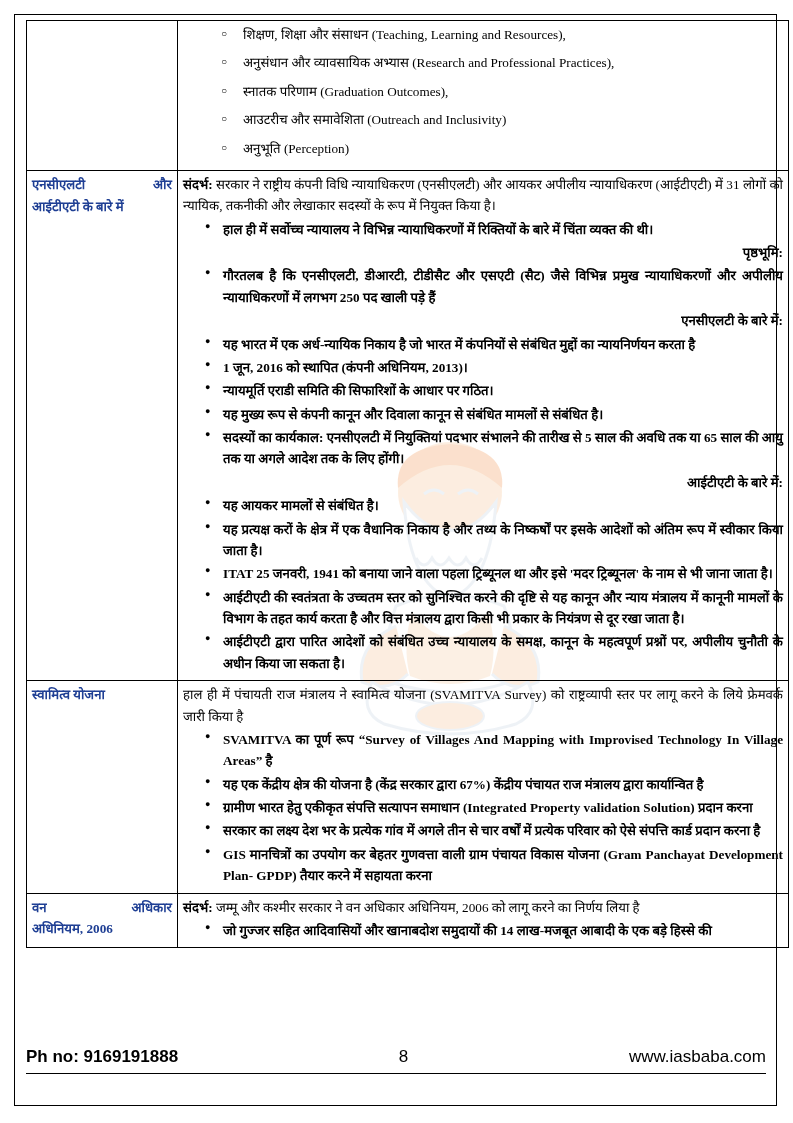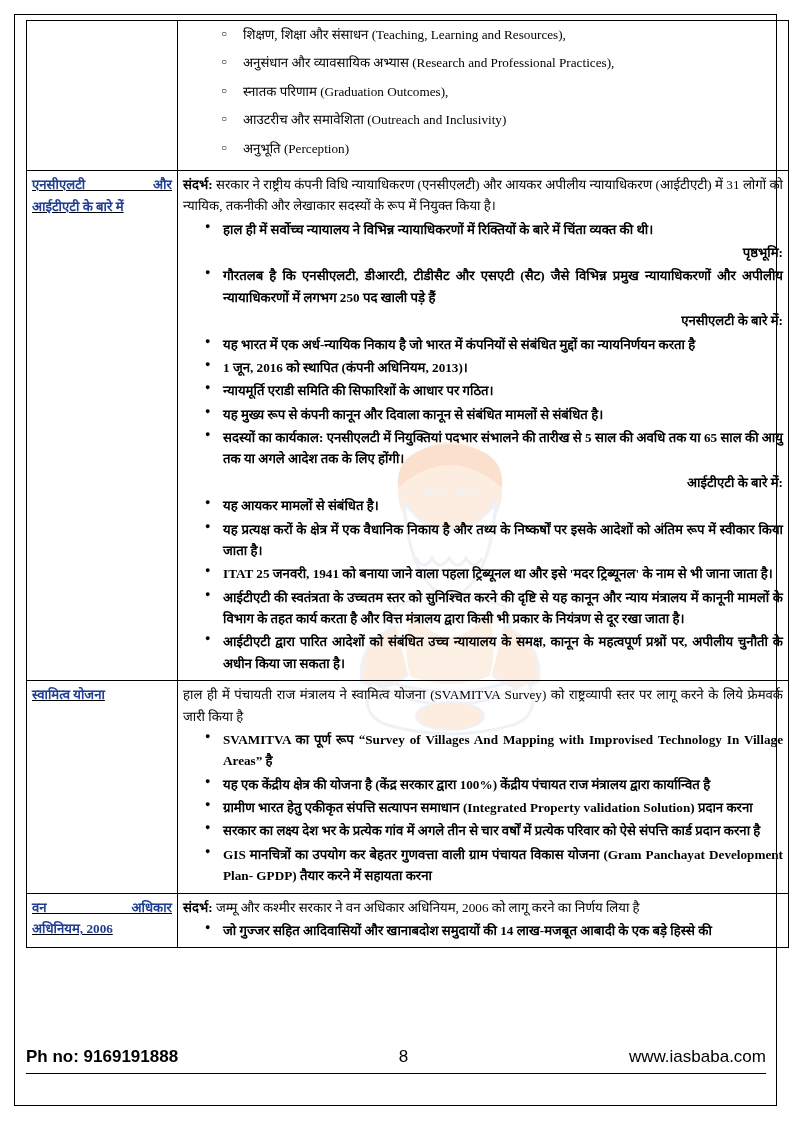--- a/index.html
+++ b/index.html
@@ -58,21 +58,20 @@
   }
   .doc-table td {
     border: 1px solid #000000;
     vertical-align: top;
     padding: 3px 5px 4px 5px;
     font-size: 13.2px;
     line-height: 1.62;
   }
   .col-label {
     width: 140px;
-    text-decoration: underline;
   }
   .col-body {
     width: 600px;
   }
 
   
   .row-label {
     color: #1F3F94;
     font-weight: bold;
     font-size: 13.2px;
@@ -269,21 +268,21 @@
       </tr>
 
       <tr>
         <td class="col-label">
           <p class="row-label no-justify">स्वामित्व योजना</p>
         </td>
         <td class="col-body body-cell">
           <p class="lead">हाल ही में पंचायती राज मंत्रालय ने स्वामित्व योजना (SVAMITVA Survey) को राष्ट्रव्यापी स्तर पर लागू करने के लिये फ्रेमवर्क जारी किया है</p>
           <ul class="blist">
             <li>SVAMITVA का पूर्ण रूप “Survey of Villages And Mapping with Improvised Technology In Village Areas” है</li>
-            <li>यह एक केंद्रीय क्षेत्र की योजना है (केंद्र सरकार द्वारा 100%) केंद्रीय पंचायत राज मंत्रालय द्वारा कार्यान्वित है</li>
+            <li>यह एक केंद्रीय क्षेत्र की योजना है (केंद्र सरकार द्वारा 67%) केंद्रीय पंचायत राज मंत्रालय द्वारा कार्यान्वित है</li>
             <li>ग्रामीण भारत हेतु एकीकृत संपत्ति सत्यापन समाधान (Integrated Property validation Solution) प्रदान करना</li>
             <li>सरकार का लक्ष्य देश भर के प्रत्येक गांव में अगले तीन से चार वर्षों में प्रत्येक परिवार को ऐसे संपत्ति कार्ड प्रदान करना है</li>
             <li>GIS मानचित्रों का उपयोग कर बेहतर गुणवत्ता वाली ग्राम पंचायत विकास योजना (Gram Panchayat Development Plan- GPDP) तैयार करने में सहायता करना</li>
           </ul>
         </td>
       </tr>
 
       <tr>
         <td class="col-label">
           <p class="row-label">वन अधिकार</p>

